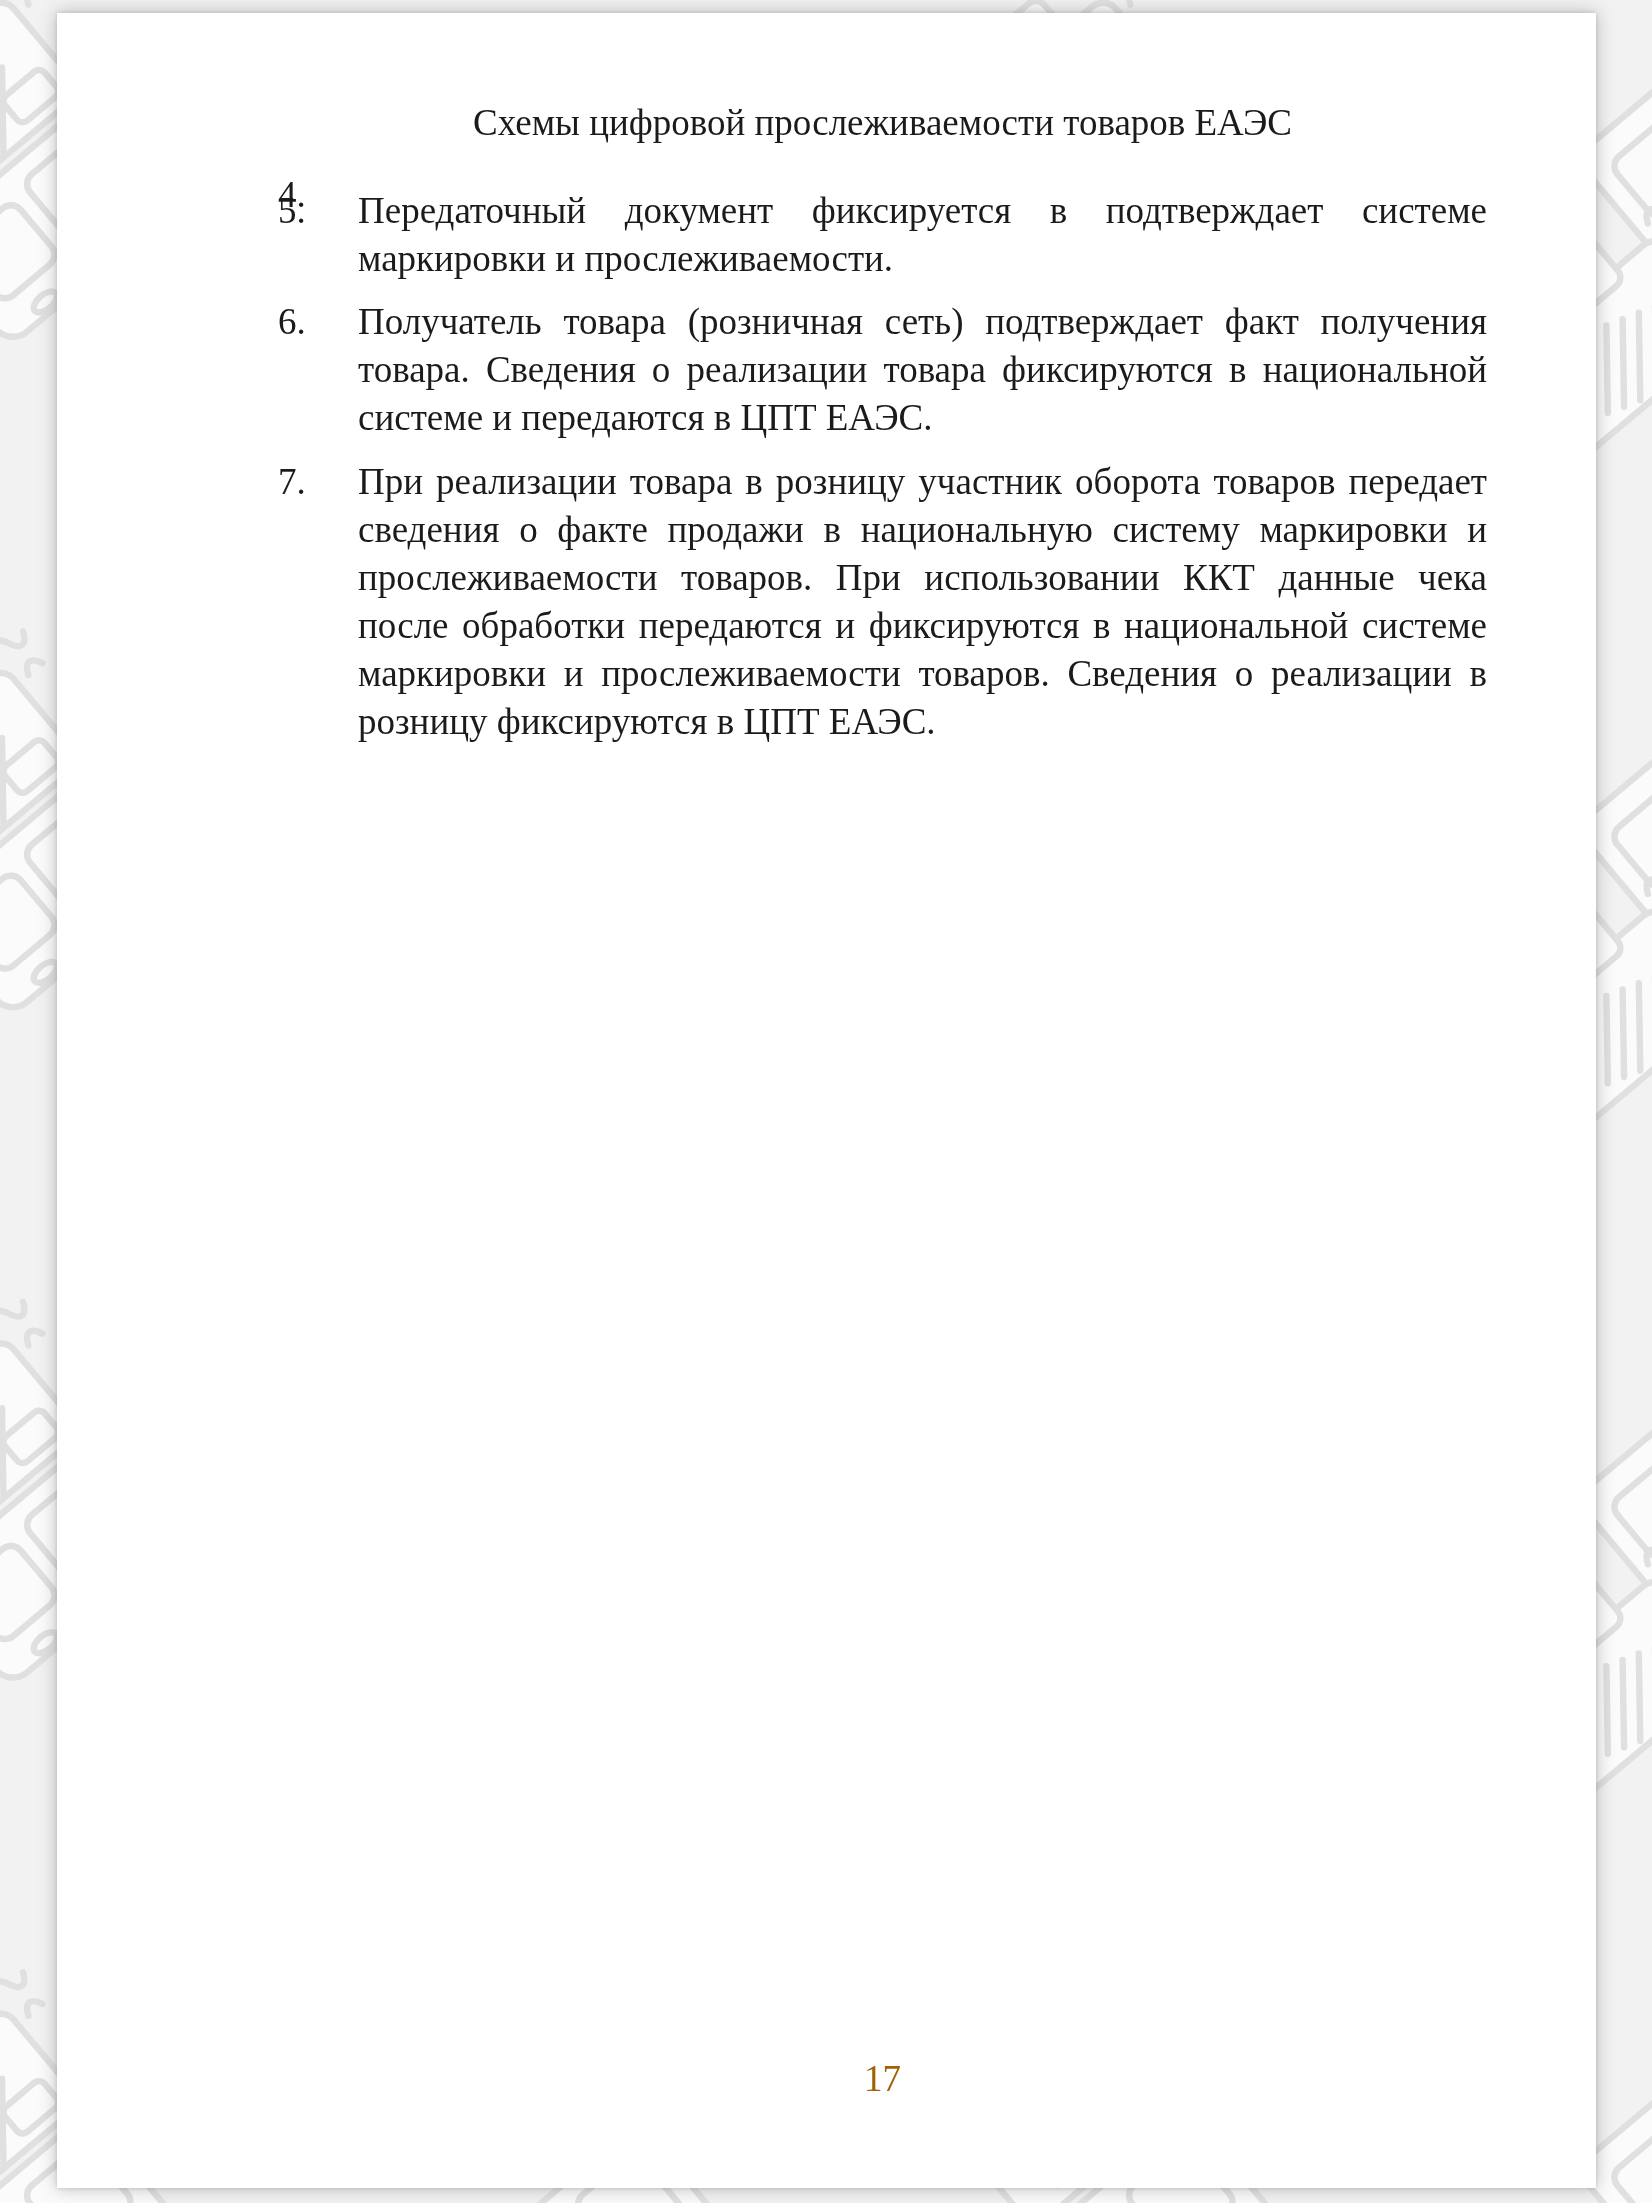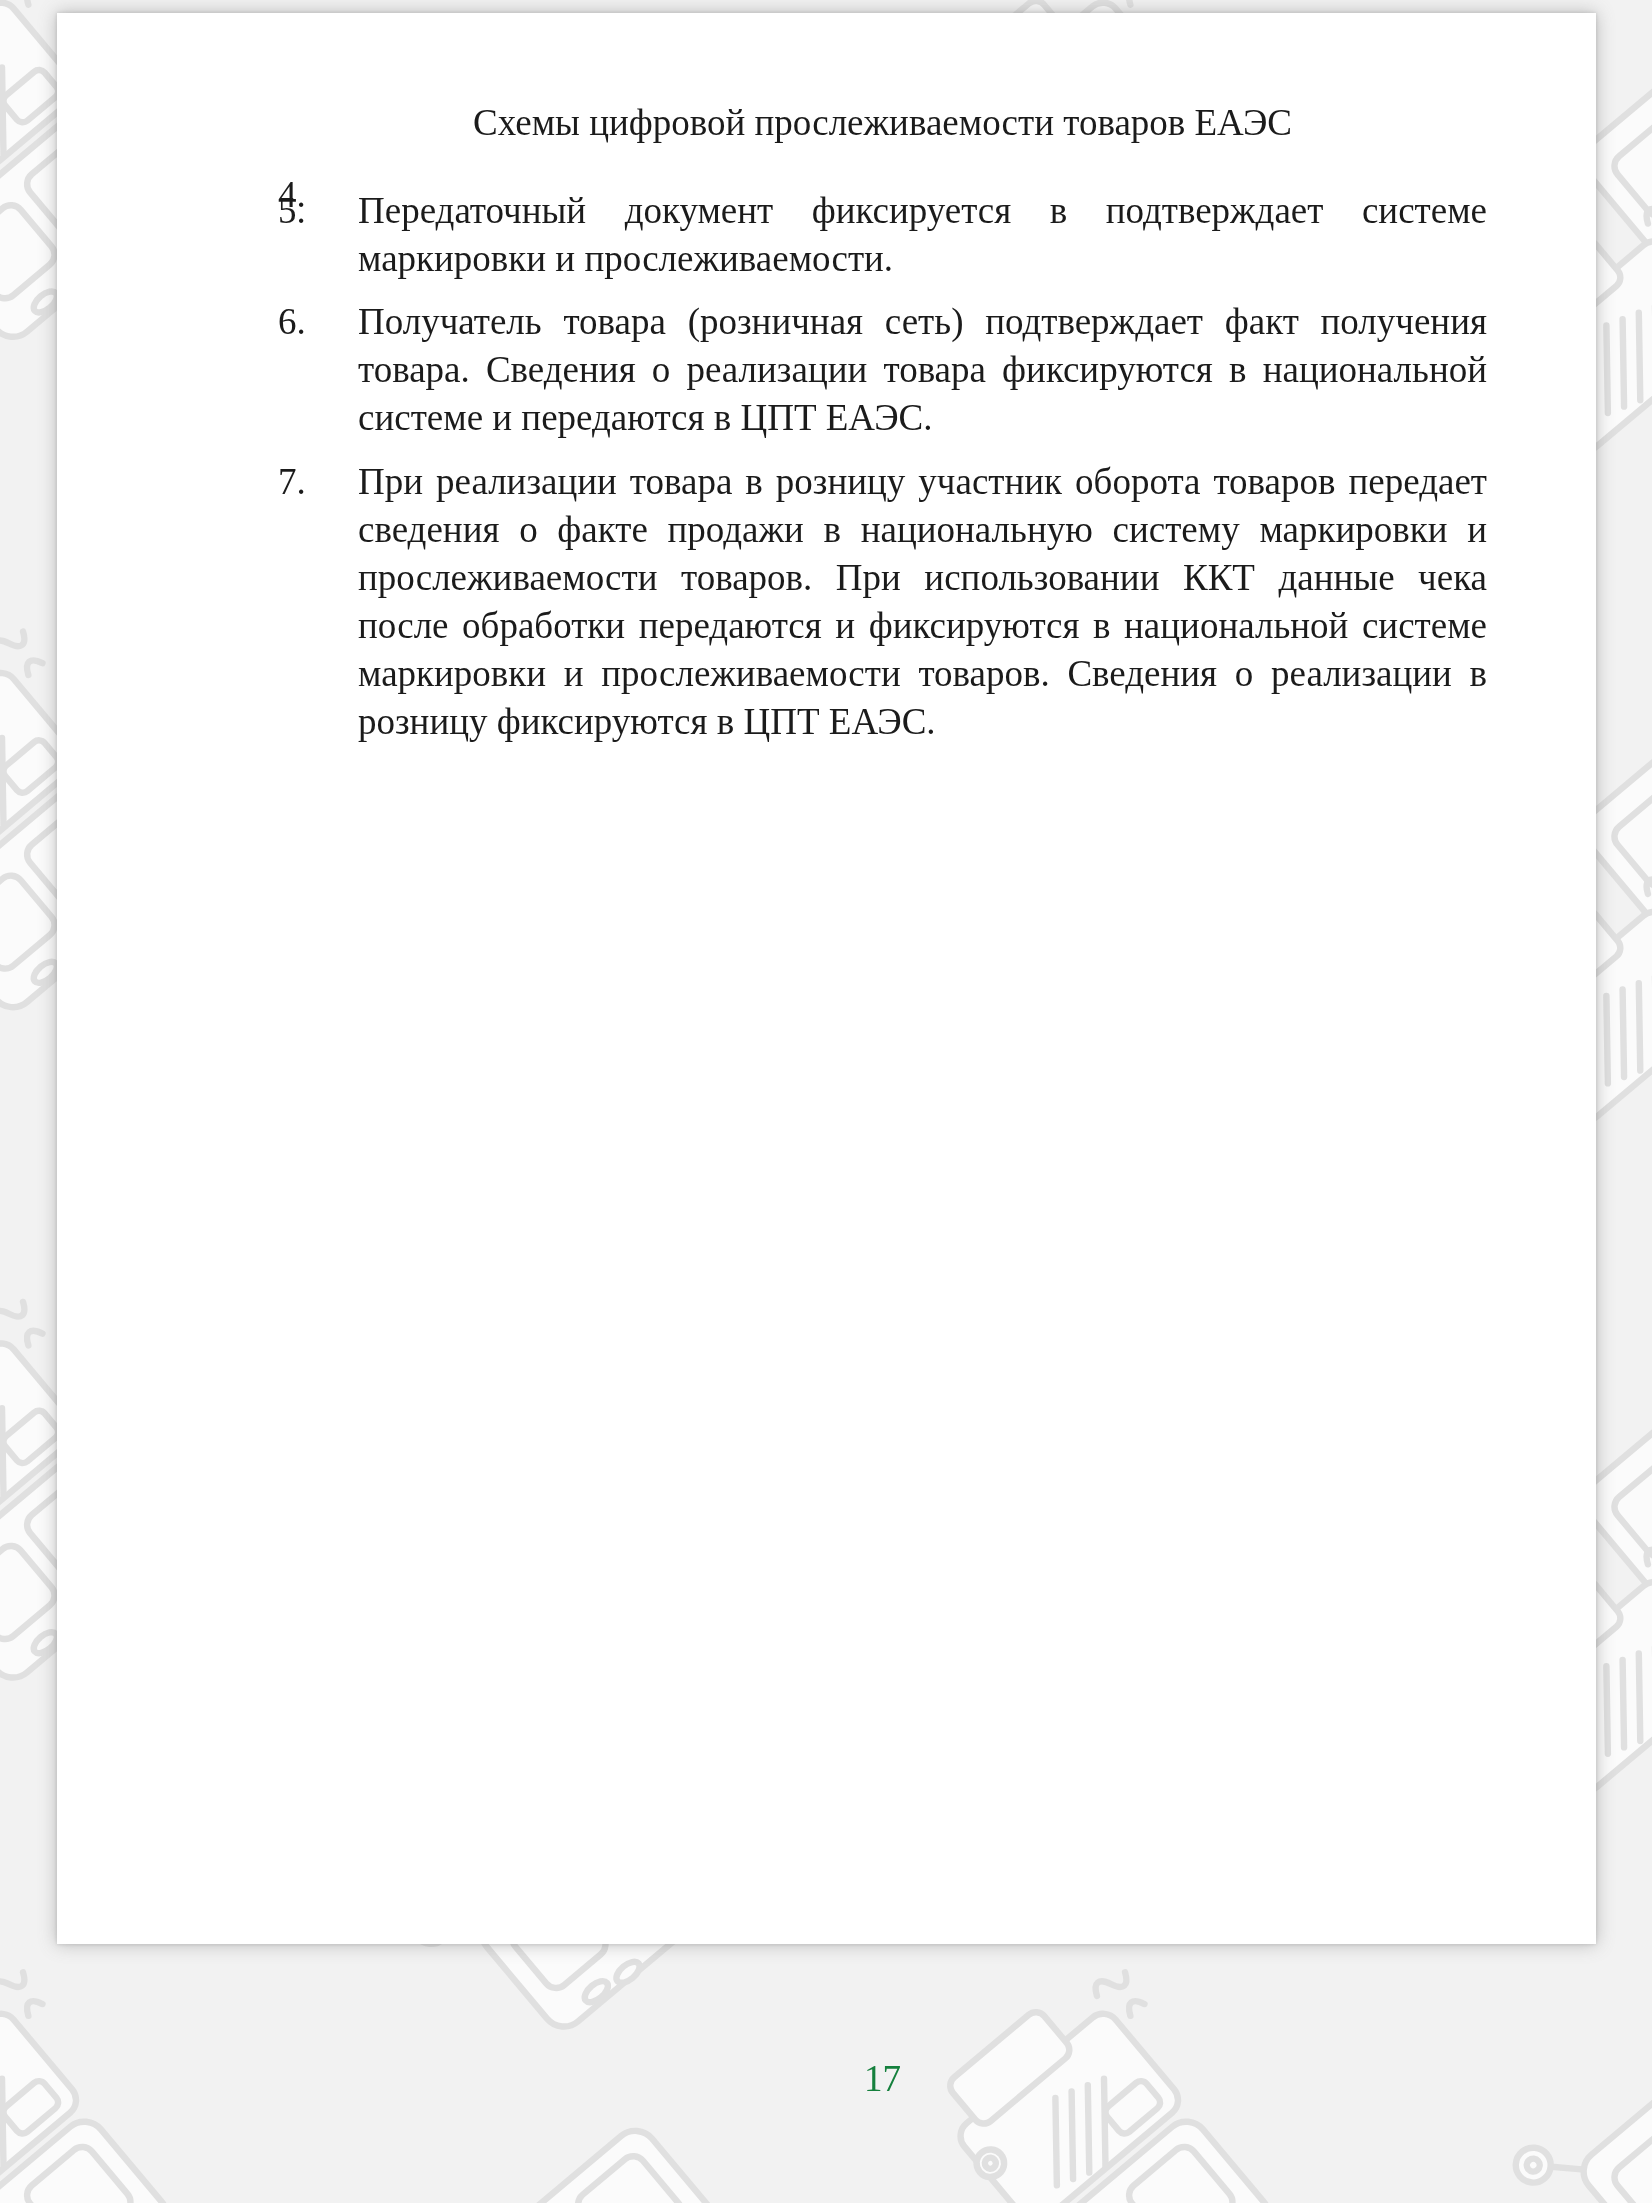--- a/index.html
+++ b/index.html
@@ -21,21 +21,21 @@
     top: 0;
     width: 1653px;
     height: 2204px;
     display: block;
   }
   .sheet {
     position: absolute;
     left: 57px;
     top: 13px;
     width: 1539px;
-    height: 1931px;
+    height: 2175px;
     background: #ffffff;
     box-shadow: 0 0 16.5px rgba(110,110,110,0.45), 0 0 3.7px rgba(130,130,130,0.30);
   }
   .header {
     position: absolute;
     left: 221px;
     top: 86px;
     width: 1209px;
     text-align: center;
     font-size: 37px;
@@ -65,21 +65,21 @@
     top: 0;
   }
   .pagenum {
     position: absolute;
     left: 221px;
     top: 2042px;
     width: 1209px;
     text-align: center;
     font-size: 37px;
     line-height: 48px;
-    color: #15803d;
+    color: #a16207;
   }
 </style>
 </head>
 <body>
 
 <div class="canvas">
 
   <svg class="bg" width="1653" height="2204" viewBox="0 0 1800 2400" aria-hidden="true">
     <defs>
       <g id="icoA" stroke="#e0e0e0" stroke-width="7" fill="none" stroke-linecap="round" stroke-linejoin="round">

